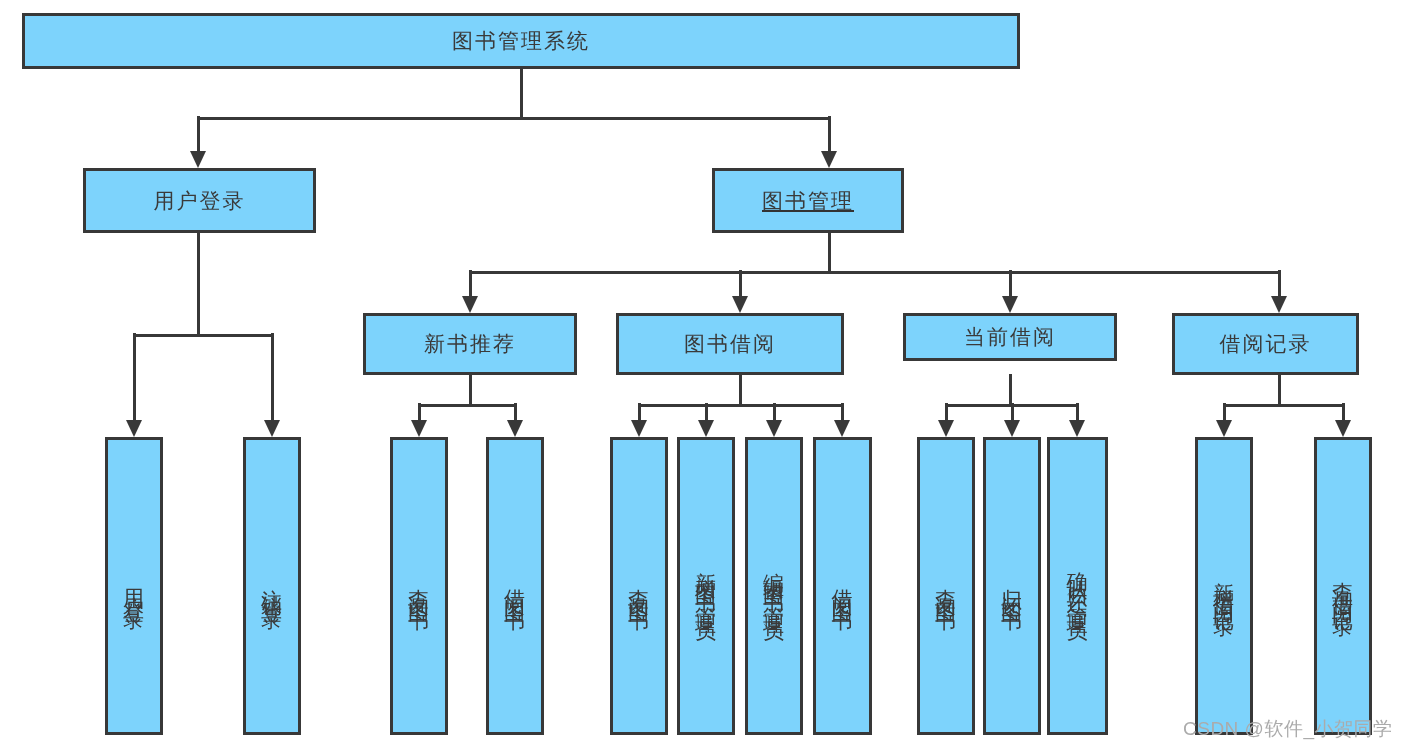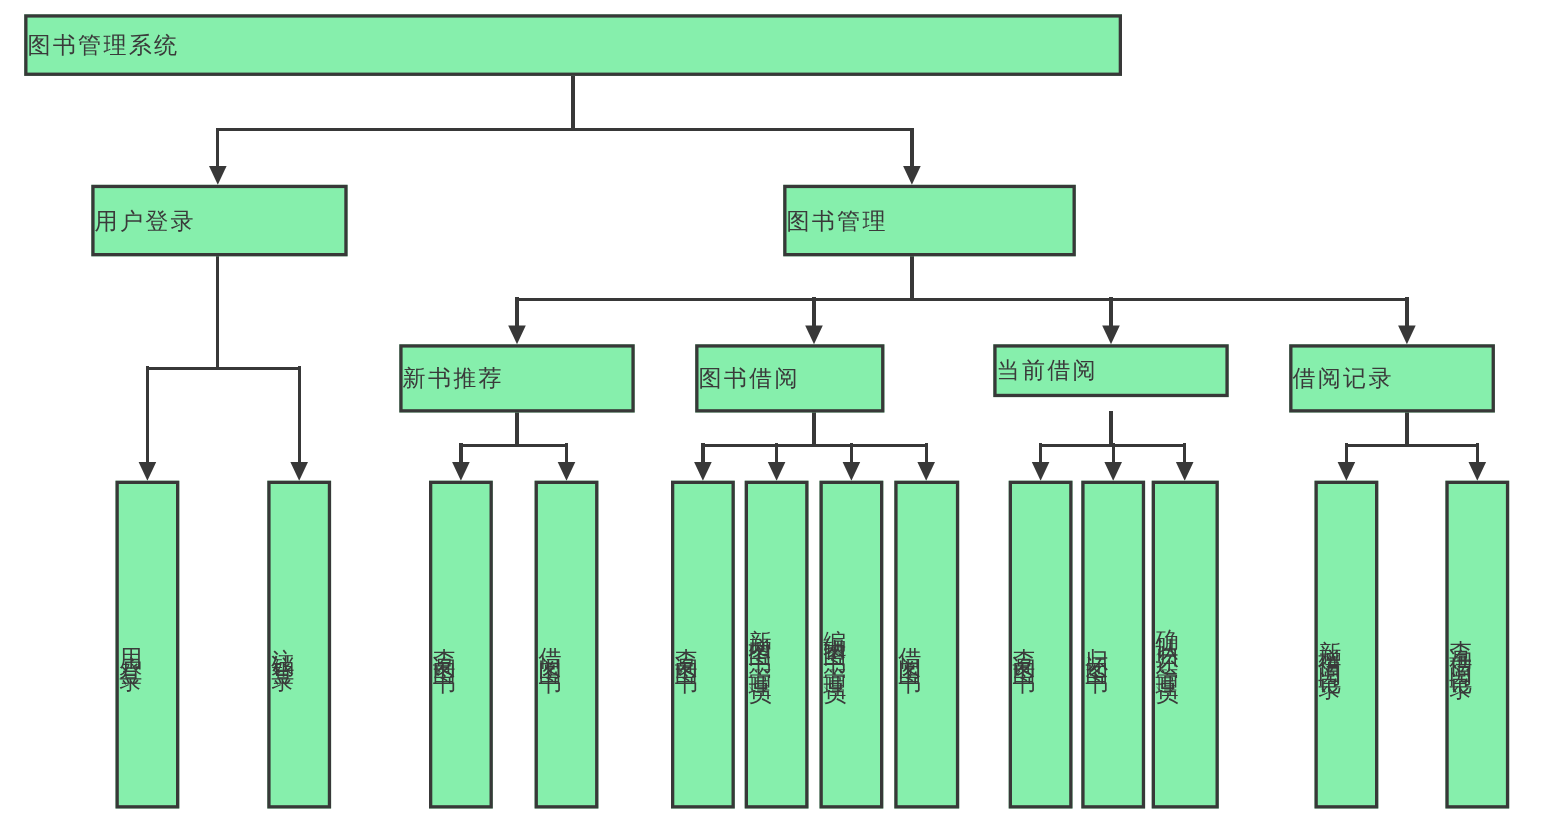--- a/index.html
+++ b/index.html
@@ -2,22 +2,22 @@
 <html><head>
 <meta charset="utf-8">
 <style>
   html,body{margin:0;padding:0;background:#ffffff;}
   #stage{
     position:relative;width:1405px;height:747px;background:#ffffff;overflow:hidden;
     font-family:"Liberation Sans","DejaVu Sans",sans-serif;color:#333333;
   }
   #wires{position:absolute;left:0;top:0;width:1405px;height:747px;pointer-events:none;}
   .box{
-    position:absolute;box-sizing:border-box;border:3px solid #383838;background:#86efac;
-    display:flex;align-items:center;justify-content:flex-start;
+    position:absolute;box-sizing:border-box;border:3px solid #383838;background:#7dd3fc;
+    display:flex;align-items:center;justify-content:center;
   }
   .hbox span{font-size:21px;letter-spacing:2px;color:#3a3a3a;white-space:nowrap;}
   .vbox span{
     writing-mode:vertical-rl;text-orientation:mixed;
     font-size:21px;letter-spacing:7px;color:#3a3a3a;line-height:1;
   }
   #watermark{
     position:absolute;left:1183px;top:716px;font-size:19px;letter-spacing:0.5px;
     color:#ababab;white-space:nowrap;z-index:5;
   }
@@ -67,28 +67,28 @@
     </g>
   </svg>
 
   <div class="box hbox" style="left:22px;top:13px;width:998px;height:56px;">
     <span>图书管理系统</span>
   </div>
 
   <div class="box hbox" style="left:83px;top:168px;width:233px;height:65px;">
     <span>用户登录</span>
   </div>
-  <div class="box hbox" style="left:712px;top:168px;width:266px;height:65px;">
+  <div class="box hbox" style="left:712px;top:168px;width:192px;height:65px;text-decoration:underline;">
     <span>图书管理</span>
   </div>
 
   <div class="box hbox" style="left:363px;top:313px;width:214px;height:62px;">
     <span>新书推荐</span>
   </div>
-  <div class="box hbox" style="left:632px;top:313px;width:172px;height:62px;">
+  <div class="box hbox" style="left:616px;top:313px;width:228px;height:62px;">
     <span>图书借阅</span>
   </div>
   <div class="box hbox" style="left:903px;top:313px;width:214px;height:48px;">
     <span>当前借阅</span>
   </div>
   <div class="box hbox" style="left:1172px;top:313px;width:187px;height:62px;">
     <span>借阅记录</span>
   </div>
 
   <div class="box vbox" style="left:105px;top:437px;width:58px;height:298px;">
@@ -128,14 +128,15 @@
     <span>确认归还（管理员）</span>
   </div>
 
   <div class="box vbox" style="left:1195px;top:437px;width:58px;height:298px;">
     <span>新增借阅记录</span>
   </div>
   <div class="box vbox" style="left:1314px;top:437px;width:58px;height:298px;">
     <span>查询借阅记录</span>
   </div>
 
+  <div id="watermark">CSDN @软件_小贺同学</div>
 
 </div>
 
 </body></html>

